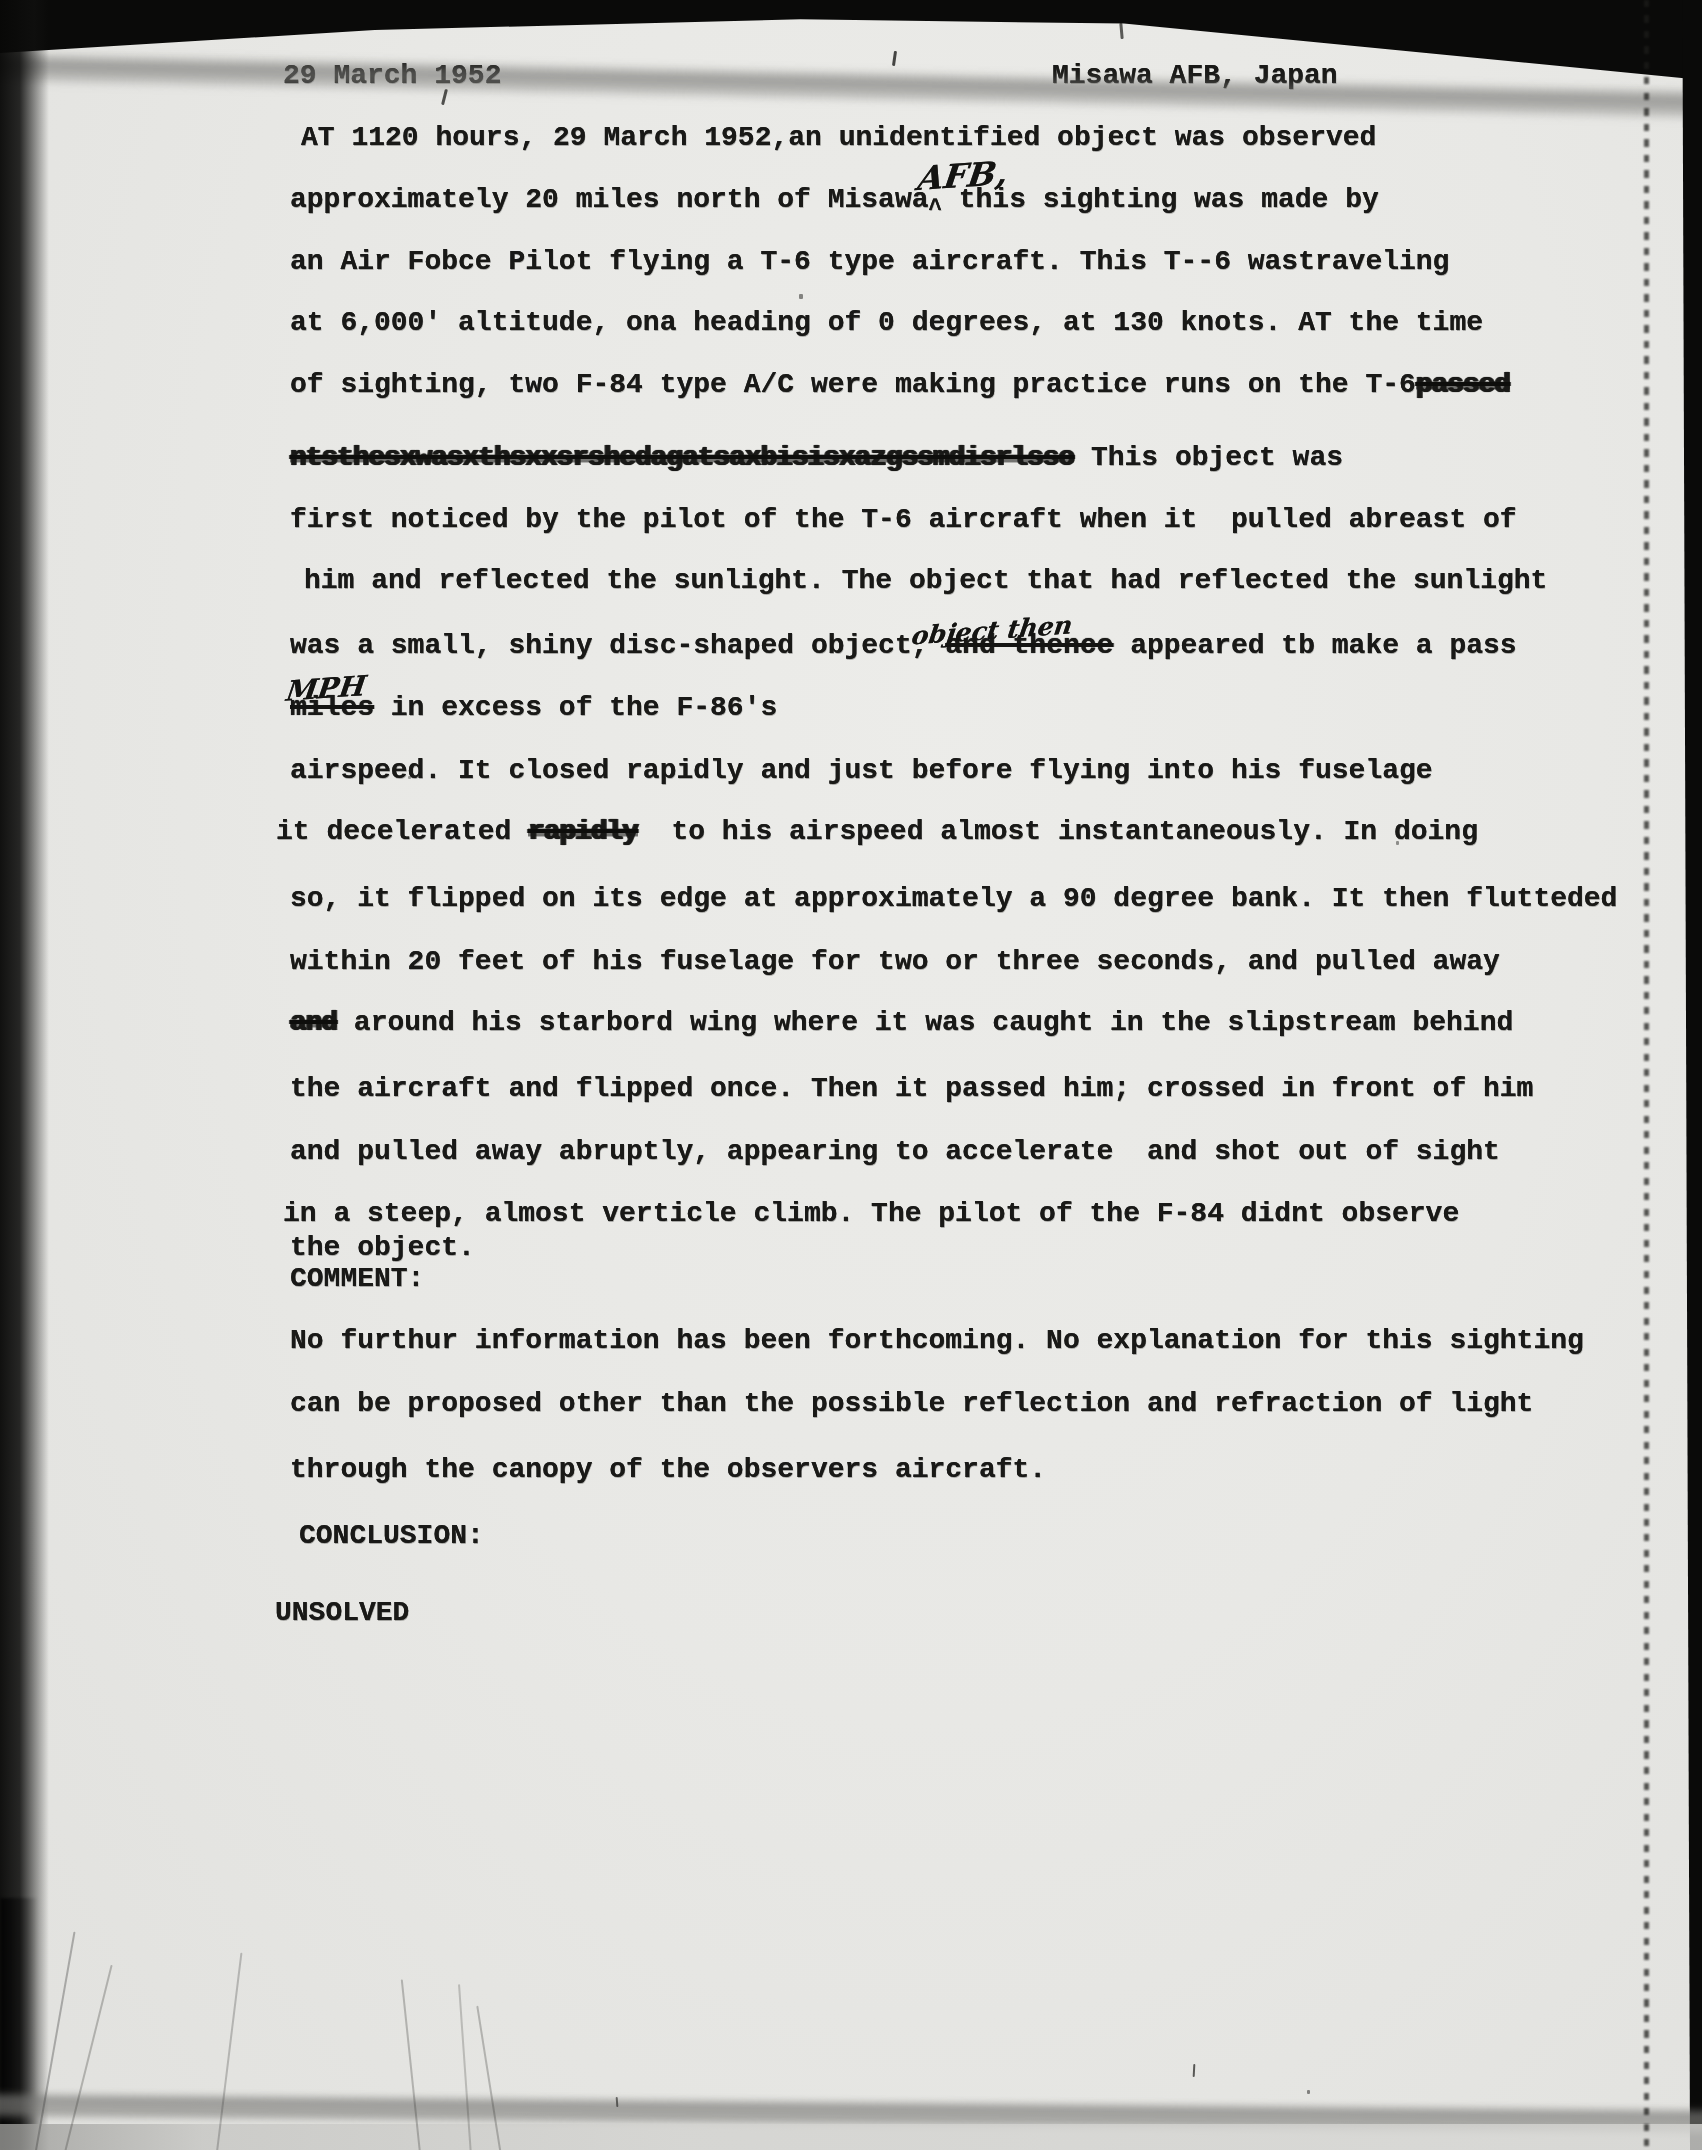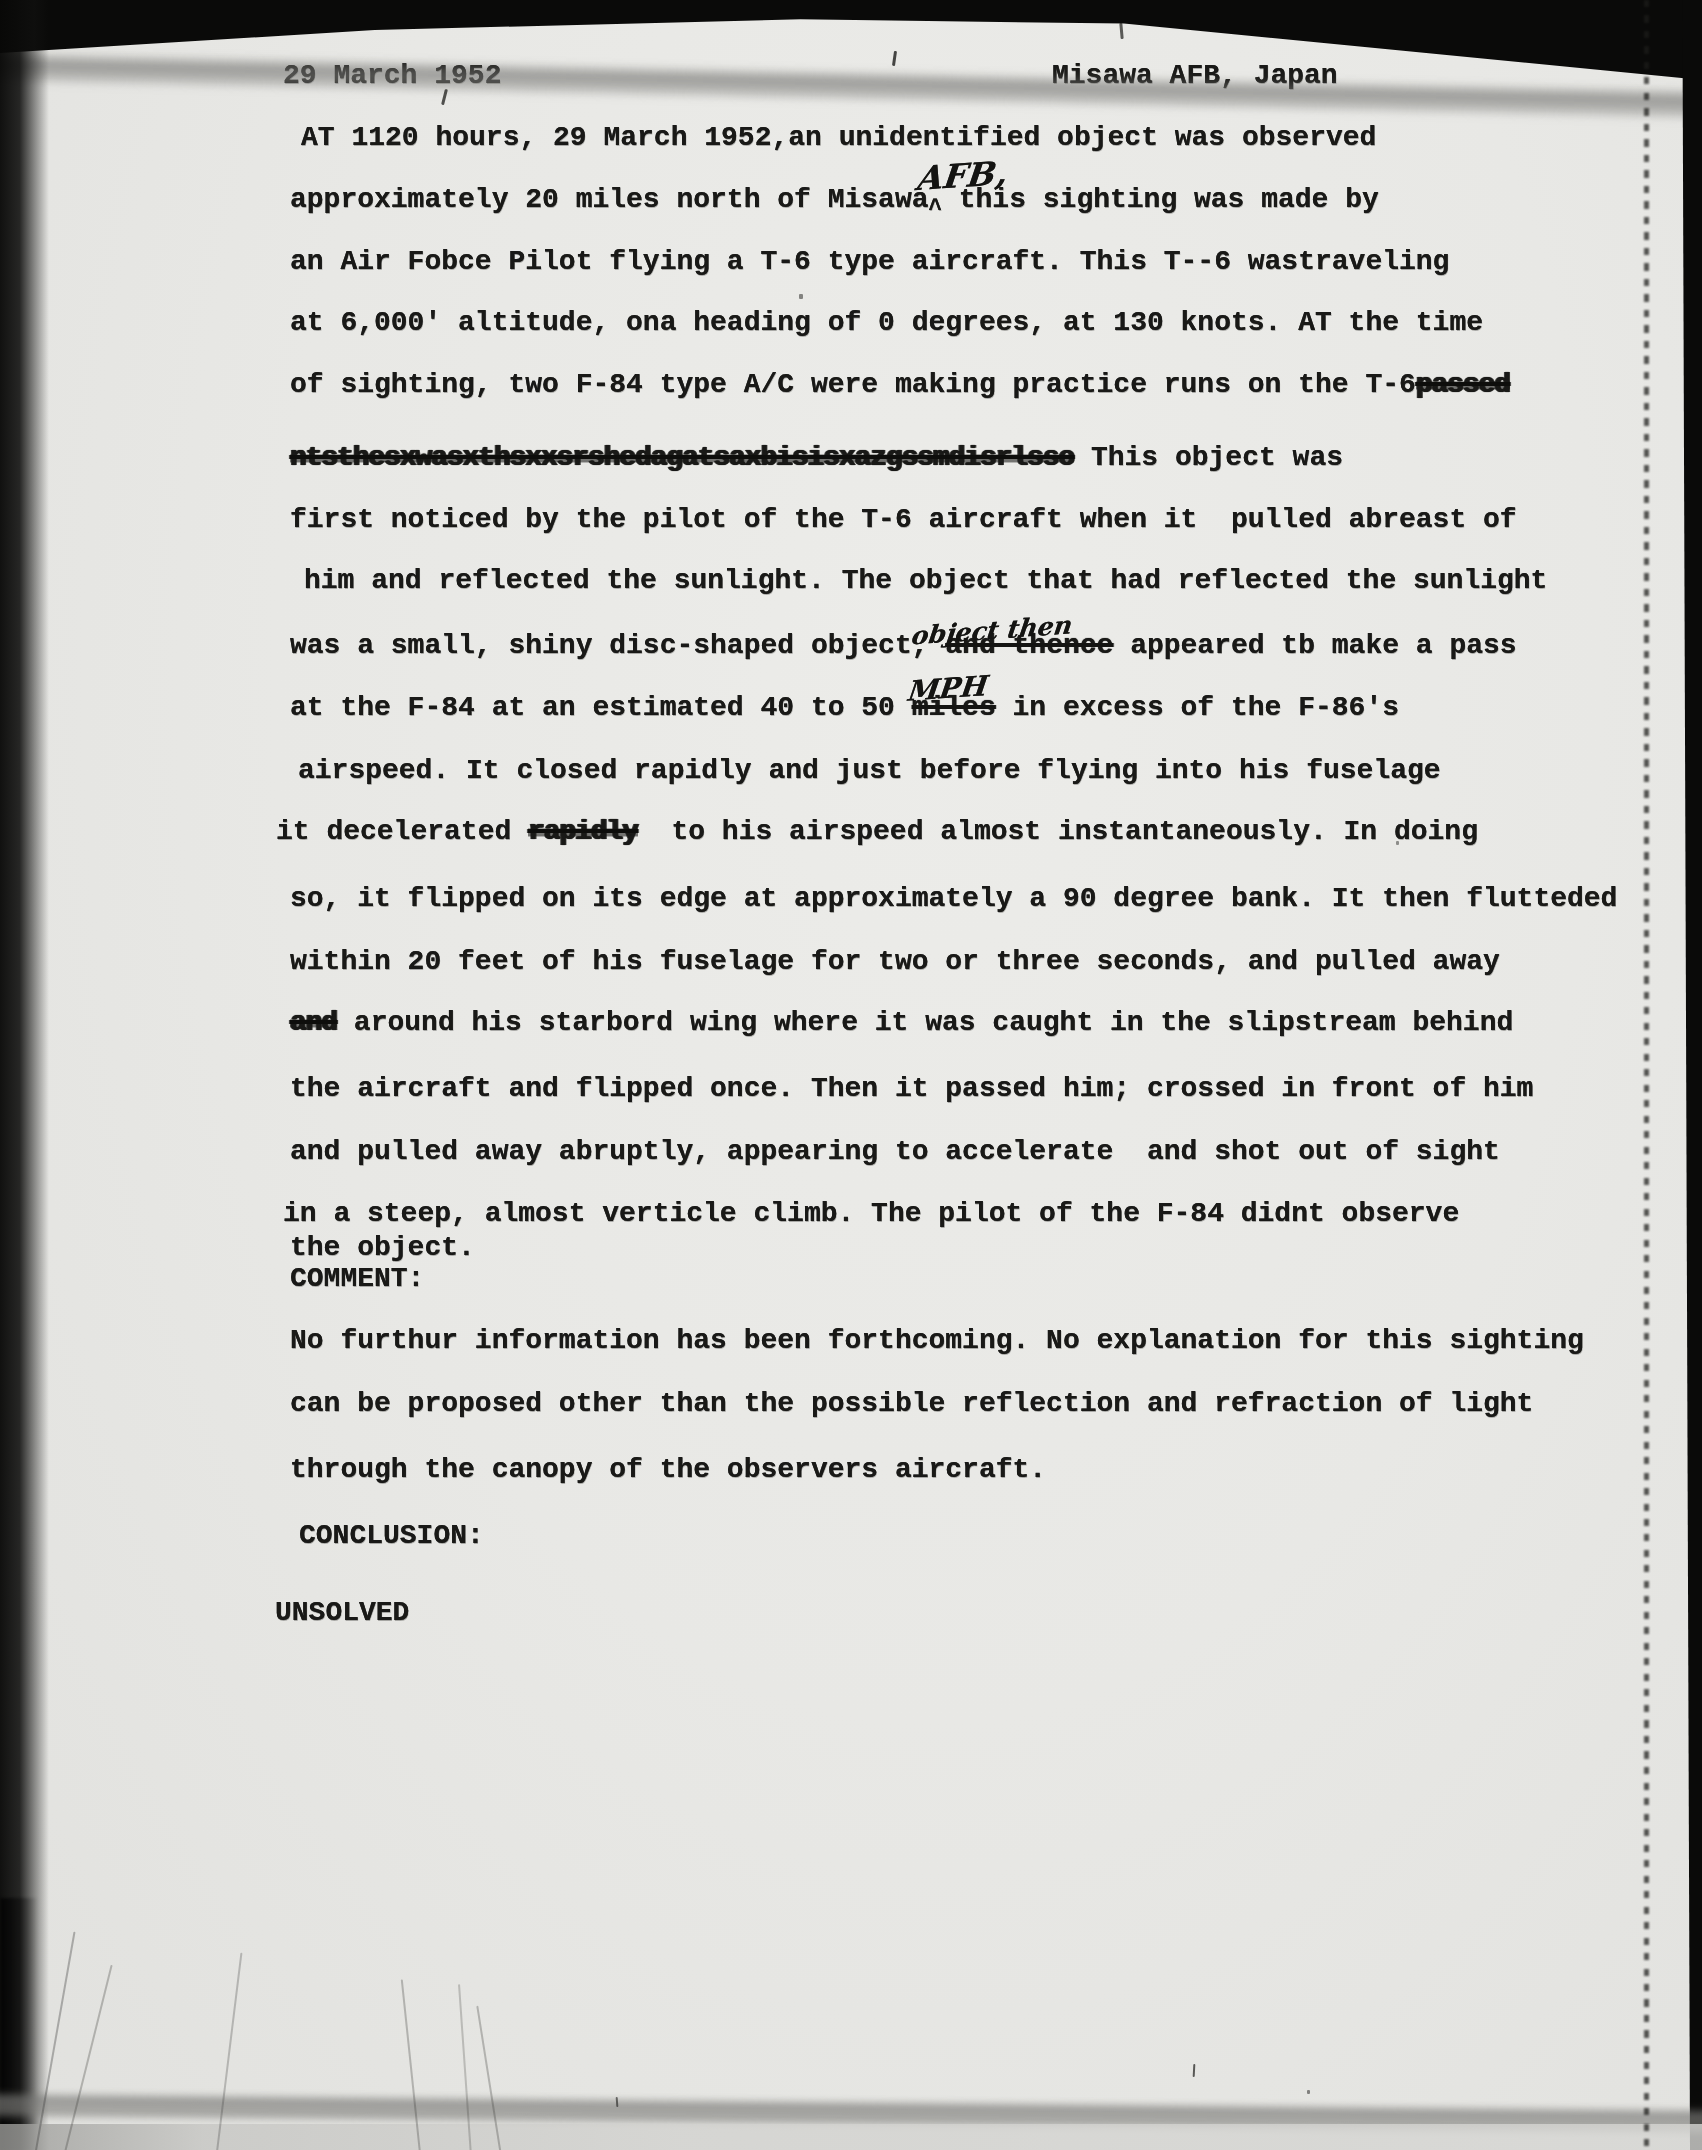--- a/index.html
+++ b/index.html
@@ -61,22 +61,22 @@
   <div id="body-lines">
       <div class="typed-line" style="top: 123px; left: 301px;"><span>AT 1120 hours, 29 March 1952,an unidentified object was observed</span></div>
       <div class="typed-line" style="top: 185px; left: 290px;"><span>approximately 20 miles north of Misawa</span><span class="note-anchor"><span class="hand note" style="left: -9.7px; font-size: 33px;">AFB,</span><span class="caret">^</span></span><span> this sighting was made by</span></div>
       <div class="typed-line" style="top: 247px; left: 290px;"><span>an Air Fobce Pilot flying a T-6 type aircraft. This T--6 wastraveling</span></div>
       <div class="typed-line" style="top: 308px; left: 290px;"><span>at 6,000' altitude, ona heading of 0 degrees, at 130 knots. AT the time</span></div>
       <div class="typed-line" style="top: 370px; left: 290px;"><span>of sighting, two F-84 type A/C were making practice runs on the T-6</span><span class="heavy">passed</span></div>
       <div class="typed-line" style="top: 443px; left: 290px;"><span class="heavy">ntsthesxwasxthsxxsrshedagatsaxbisisxazgssmdisrlsso</span><span> This object was</span></div>
       <div class="typed-line" style="top: 505px; left: 290px;"><span>first noticed by the pilot of the T-6 aircraft when it  pulled abreast of</span></div>
       <div class="typed-line" style="top: 566px; left: 304px;"><span>him and reflected the sunlight. The object that had reflected the sunlight</span></div>
       <div class="typed-line" style="top: 631px; left: 290px;"><span>was a small, shiny disc-shaped object, </span><span class="note-anchor"><span class="hand note" style="left: -32px; font-size: 25px;">object then</span><span class="strike">and thence</span></span><span> appeared tb make a pass</span></div>
-      <div class="typed-line" style="top: 693px; left: 290px;"><span>at the F-84 at an estimated 40 to 50 </span><span class="note-anchor"><span class="hand note" style="left: -2.7px; font-size: 28px;">MPH</span><span class="strike">miles</span></span><span> in excess of the F-86's</span></div>
-      <div class="typed-line" style="top: 756px; left: 298px;"><span>airspeed. It closed rapidly and just before flying into his fuselage</span></div>
+      <div class="typed-line" style="top: 693px; left: 290px;"><span class="note-anchor"><span class="hand note" style="left: -2.7px; font-size: 28px;">MPH</span><span class="strike">miles</span></span><span> in excess of the F-86's</span></div>
+      <div class="typed-line" style="top: 756px; left: 290px;"><span>airspeed. It closed rapidly and just before flying into his fuselage</span></div>
       <div class="typed-line" style="top: 817px; left: 276px;"><span>it decelerated </span><span class="heavy">rapidly</span><span>  to his airspeed almost instantaneously. In doing</span></div>
       <div class="typed-line" style="top: 884px; left: 290px;"><span>so, it flipped on its edge at approximately a 90 degree bank. It then flutteded</span></div>
       <div class="typed-line" style="top: 947px; left: 290px;"><span>within 20 feet of his fuselage for two or three seconds, and pulled away</span></div>
       <div class="typed-line" style="top: 1008px; left: 290px;"><span class="heavy">and</span><span> around his starbord wing where it was caught in the slipstream behind</span></div>
       <div class="typed-line" style="top: 1074px; left: 290px;"><span>the aircraft and flipped once. Then it passed him; crossed in front of him</span></div>
       <div class="typed-line" style="top: 1137px; left: 290px;"><span>and pulled away abruptly, appearing to accelerate  and shot out of sight</span></div>
       <div class="typed-line" style="top: 1199px; left: 283px;"><span>in a steep, almost verticle climb. The pilot of the F-84 didnt observe</span></div>
       <div class="typed-line" style="top: 1233px; left: 290px;"><span>the object.</span></div>
       <div class="typed-line" style="top: 1264px; left: 290px;"><span>COMMENT:</span></div>
       <div class="typed-line" style="top: 1326px; left: 290px;"><span>No furthur information has been forthcoming. No explanation for this sighting</span></div>

